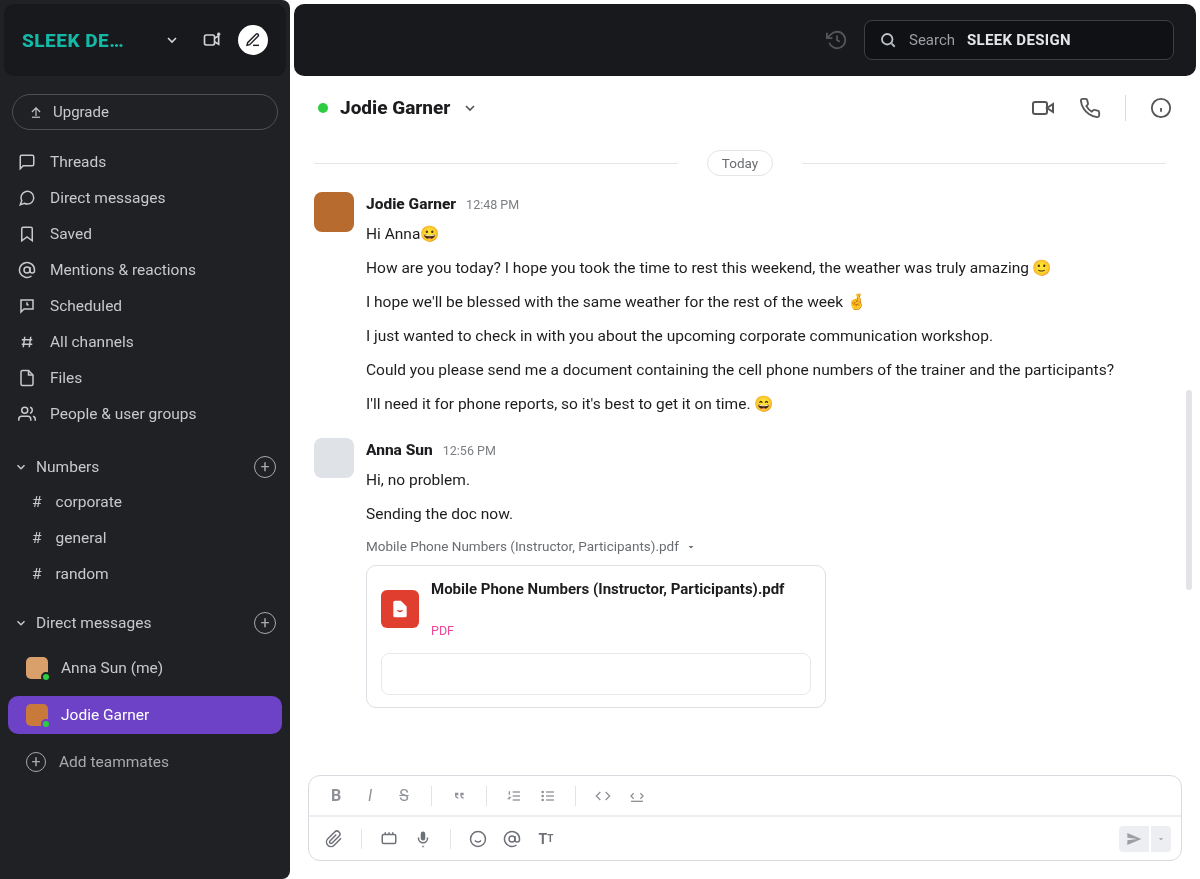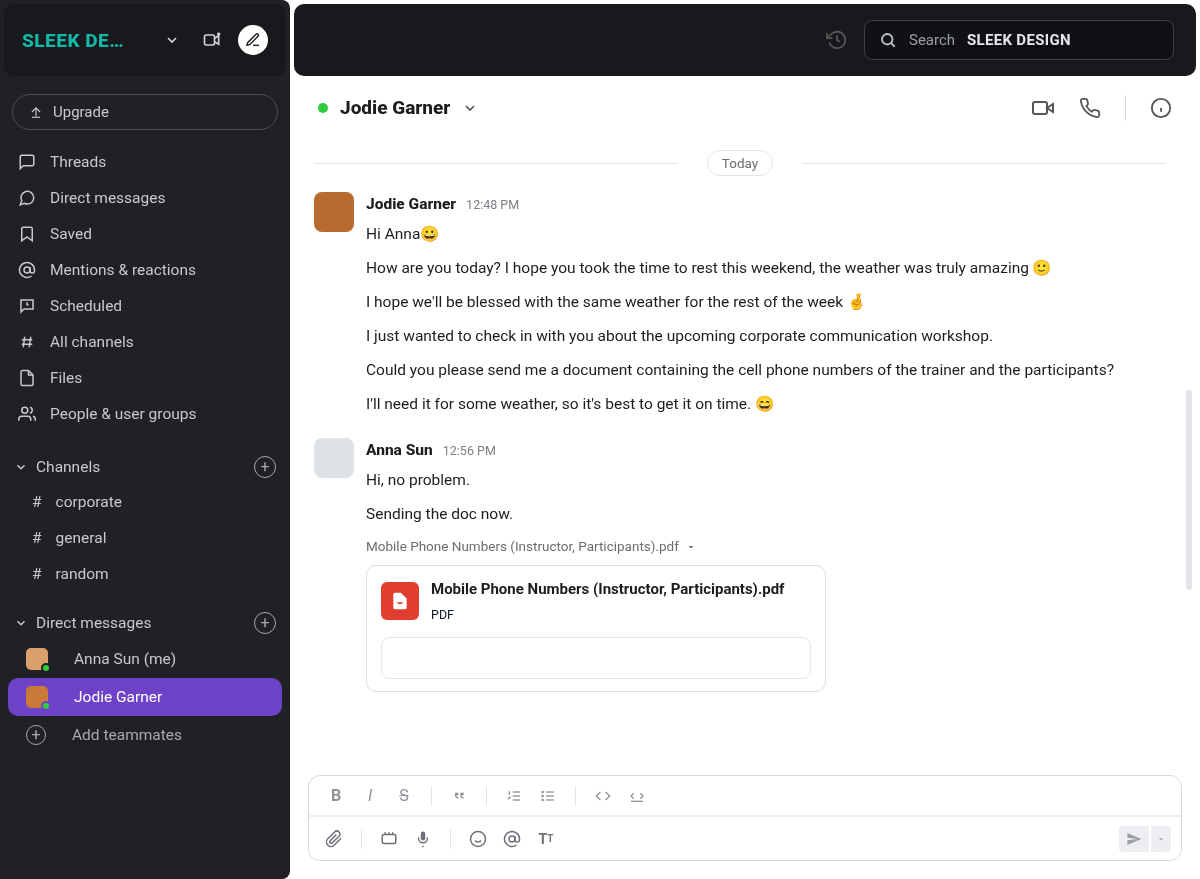--- a/index.html
+++ b/index.html
@@ -11,28 +11,28 @@
 .compose-btn { width: 30px; height: 30px; border-radius: 50%; background: #fff; color: #1f2124; display: flex; align-items: center; justify-content: center; cursor: pointer; }
 .upgrade-pill { margin: 14px 12px 8px; height: 36px; border: 1px solid #4e5156; border-radius: 18px; display: flex; align-items: center; padding: 0 16px; gap: 10px; color: #c7c9cc; cursor: pointer; font-size: 15px; }
 .nav-list { padding: 6px 0 4px; }
 .nav-item { display: flex; align-items: center; height: 36px; padding: 0 18px; gap: 14px; font-size: 15.5px; color: #c7c9cc; cursor: pointer; }
 .nav-item svg { flex-shrink: 0; }
 .section { padding-top: 14px; }
 .section-head { display: flex; align-items: center; height: 34px; padding: 0 14px 0 14px; gap: 8px; color: #c7c9cc; cursor: pointer; }
 .section-title { flex: 1; font-size: 15.5px; }
 .plus-circle { width: 22px; height: 22px; border: 1.6px solid #a7a9ad; border-radius: 50%; display: flex; align-items: center; justify-content: center; color: #a7a9ad; font-size: 16px; line-height: 1; cursor: pointer; }
 .ch-item { display: flex; align-items: center; height: 36px; padding: 0 18px 0 32px; gap: 14px; font-size: 15.5px; color: #c7c9cc; cursor: pointer; }
-.dm-item { display: flex; align-items: center; height: 38px; padding: 0 18px 0 18px; gap: 26px; font-size: 15.5px; color: #c7c9cc; cursor: pointer; border-radius: 10px; margin: 0 8px; }
+.dm-item { display: flex; align-items: center; height: 38px; padding: 0 18px 0 18px; gap: 13px; font-size: 15.5px; color: #c7c9cc; cursor: pointer; border-radius: 10px; margin: 9px 8px; }
 .dm-item.active { background: #6d42c7; color: #fff; }
 .avatar-sm { width: 22px; height: 22px; border-radius: 5px; position: relative; display: flex; align-items: center; justify-content: center; font-size: 11px; font-weight: 700; color: #fff; }
 .presence-dot { position: absolute; right: -3px; bottom: -3px; width: 10px; height: 10px; border-radius: 50%; background: #2ecc40; border: 2px solid #1f2124; }
 .dm-item.active .presence-dot { border-color: #6d42c7; }
 
 .main { flex: 1; display: flex; flex-direction: column; background: #fff; }
-.topbar { height: 72px; background: #17191c; display: flex; align-items: center; padding: 0 22px; gap: 16px; border-radius: 10px; margin: 4px 4px 0 4px; text-decoration: underline; }
+.topbar { height: 72px; background: #17191c; display: flex; align-items: center; padding: 0 22px; gap: 16px; border-radius: 10px; margin: 4px 4px 0 4px; }
 .topbar-spacer { flex: 1; }
 .history-icon { color: #d0d2d5; cursor: pointer; }
 .searchbox { display: flex; align-items: center; height: 40px; background: #0f1114; border: 1px solid #3c3f44; border-radius: 8px; padding: 0 14px; gap: 12px; width: 310px; color: #bfc2c6; }
 .searchbox .lbl { color: #9a9da1; font-size: 15px; }
 .searchbox .ws { color: #e4e6ea; font-weight: 700; font-size: 15px; letter-spacing: .3px; }
 
 .channel-header { height: 64px; display: flex; align-items: center; padding: 0 28px; gap: 12px; border-bottom: 1px solid transparent; }
 .presence-lg { width: 10px; height: 10px; border-radius: 50%; background: #2ecc40; }
 .ch-title { font-size: 19px; font-weight: 800; color: #1d1d1f; }
 .ch-actions { margin-left: auto; display: flex; align-items: center; gap: 24px; color: #555; }
@@ -48,21 +48,21 @@
 .msg .content { flex: 1; font-size: 15.5px; color: #1d1d1f; line-height: 1.55; }
 .msg .head { display: flex; align-items: baseline; gap: 10px; margin-bottom: 1px; }
 .msg .author { font-weight: 800; color: #1d1d1f; }
 .msg .time { font-size: 12.5px; color: #7b7e83; }
 .msg p { margin: 6px 0 10px; }
 .attach-label { font-size: 13.5px; color: #6a6d72; display: flex; align-items: center; gap: 6px; margin-top: 2px; }
 .file-card { border: 1px solid #dcdfe4; border-radius: 10px; padding: 12px 14px; margin-top: 8px; width: 460px; }
 .file-row { display: flex; gap: 12px; align-items: center; }
 .pdf-icon { width: 38px; height: 38px; background: #e03e2f; border-radius: 6px; display: flex; align-items: center; justify-content: center; color: #fff; font-weight: 800; font-size: 14px; }
 .file-meta .fname { font-weight: 700; color: #1d1d1f; font-size: 15px; }
-.file-meta .ftype { font-size: 12.5px; color: #0f172a; margin-top: 4px; }
+.file-meta .ftype { font-size: 12.5px; color: #ec4899; margin-top: 20px; }
 .file-preview { border: 1px solid #e6e8eb; border-radius: 8px; height: 42px; margin-top: 12px; }
 .scrollhint { position: absolute; right: 8px; top: 250px; width: 6px; height: 200px; background: #e2e4e8; border-radius: 4px; }
 
 .composer-wrap { padding: 0 18px 18px; }
 .composer { border: 1px solid #d8dadf; border-radius: 12px; display: flex; flex-direction: column; background: #fff; }
 .fmtbar { display: flex; align-items: center; height: 40px; padding: 0 12px; gap: 4px; color: #8f9297; border-bottom: 1px solid #eceef1; }
 .fmtbar .sep { width: 1px; height: 20px; background: #e2e4e8; margin: 0 8px; }
 .fmtbtn { width: 30px; height: 30px; display: flex; align-items: center; justify-content: center; cursor: pointer; border-radius: 4px; }
 .composer-input { padding: 16px 18px; min-height: 40px; color: #8f9297; font-size: 15.5px; outline: none; }
 .actbar { display: flex; align-items: center; height: 44px; padding: 0 10px; gap: 4px; color: #6e7177; border-top: 1px solid #eceef1; }
@@ -165,21 +165,21 @@
         </svg>
       <span>People &amp; user groups</span>
     </div>
   </div>
 
   <div class="section">
     <div class="section-head">
       <svg width="14" height="14" viewBox="0 0 24 24" fill="none" stroke="currentColor" stroke-width="2.5">
           <polyline points="6 9 12 15 18 9"></polyline>
         </svg>
-      <span class="section-title">Channels</span>
+      <span class="section-title">Numbers</span>
       <span class="plus-circle">+</span>
     </div>
     <div class="ch-item">
       <span>#</span>
         <span>corporate</span>
     </div>
     <div class="ch-item">
       <span>#</span>
         <span>general</span>
     </div>
@@ -279,21 +279,21 @@
       <div class="content">
         <div class="head">
           <span class="author">Jodie Garner</span>
           <span class="time">12:48 PM</span>
         </div>
         <p>Hi Anna😀</p>
         <p>How are you today? I hope you took the time to rest this weekend, the weather was truly amazing 🙂</p>
         <p>I hope we'll be blessed with the same weather for the rest of the week 🤞</p>
         <p>I just wanted to check in with you about the upcoming corporate communication workshop.</p>
         <p>Could you please send me a document containing the cell phone numbers of the trainer and the participants?</p>
-        <p>I'll need it for some weather, so it's best to get it on time. 😄</p>
+        <p>I'll need it for phone reports, so it's best to get it on time. 😄</p>
       </div>
     </div>
 
     <div class="msg">
       <div class="avatar" style="background:#dfe3e8;color:#555"></div>
       <div class="content">
         <div class="head">
           <span class="author">Anna Sun</span>
           <span class="time">12:56 PM</span>
         </div>

